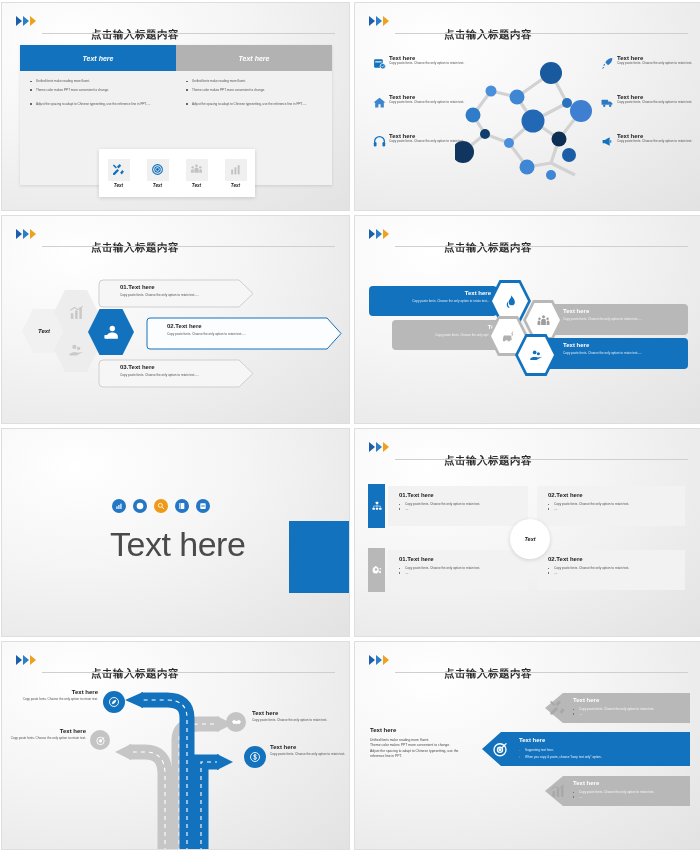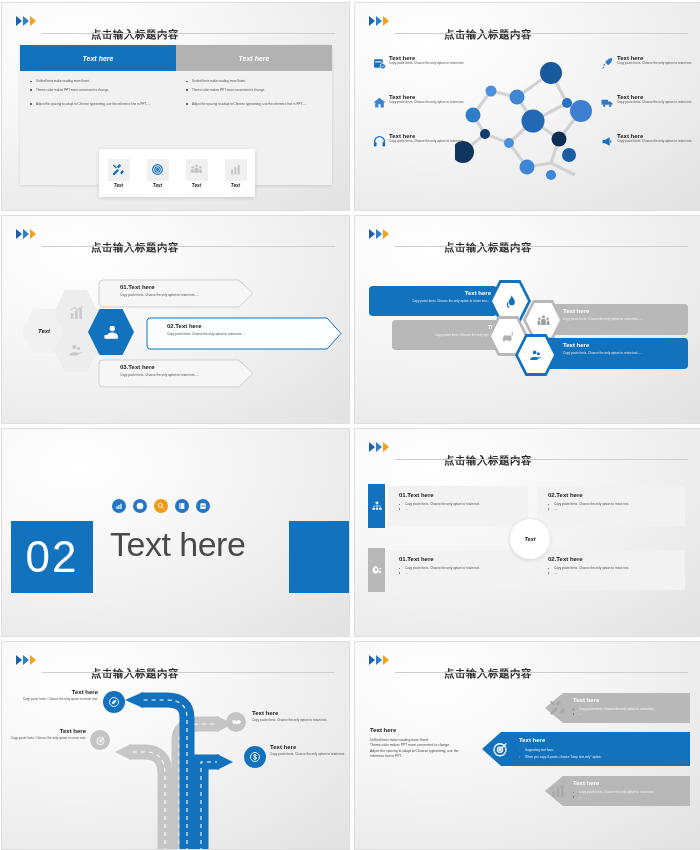--- a/index.html
+++ b/index.html
@@ -461,21 +461,20 @@
             <circle cx="9" cy="7" r="3"></circle>
               <circle cx="15" cy="9" r="2.4"></circle>
             <path d="M2 17c3-3 8-3 12-2l7-1-9 5H2v-2z"></path>
           </svg>
         </span>
       </div>
     </div>
   </div>
 
   <div class="slide">
-    <div class="s5num">02</div>
     <div class="s5txt">Text here</div>
     <div class="s5rect"></div>
     <div class="s5icons">
       <div class="s5ic">
         <span>
           <svg width="8" height="8" viewBox="0 0 24 24" fill="#fff">
             <rect x="4" y="13" width="3.6" height="8"></rect>
               <rect x="10" y="9" width="3.6" height="12"></rect>
               <rect x="16" y="5" width="3.6" height="16"></rect>
           </svg>

